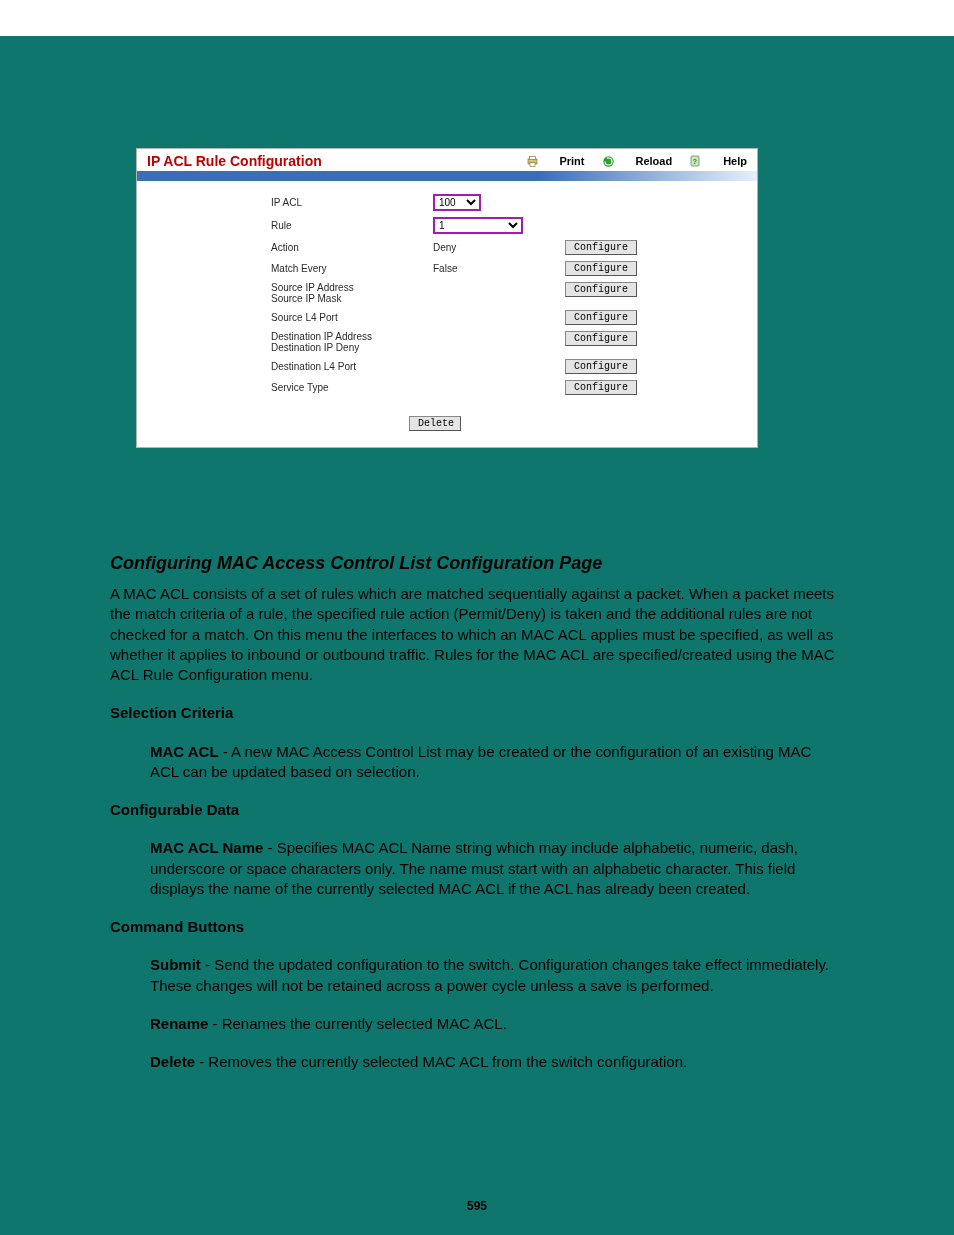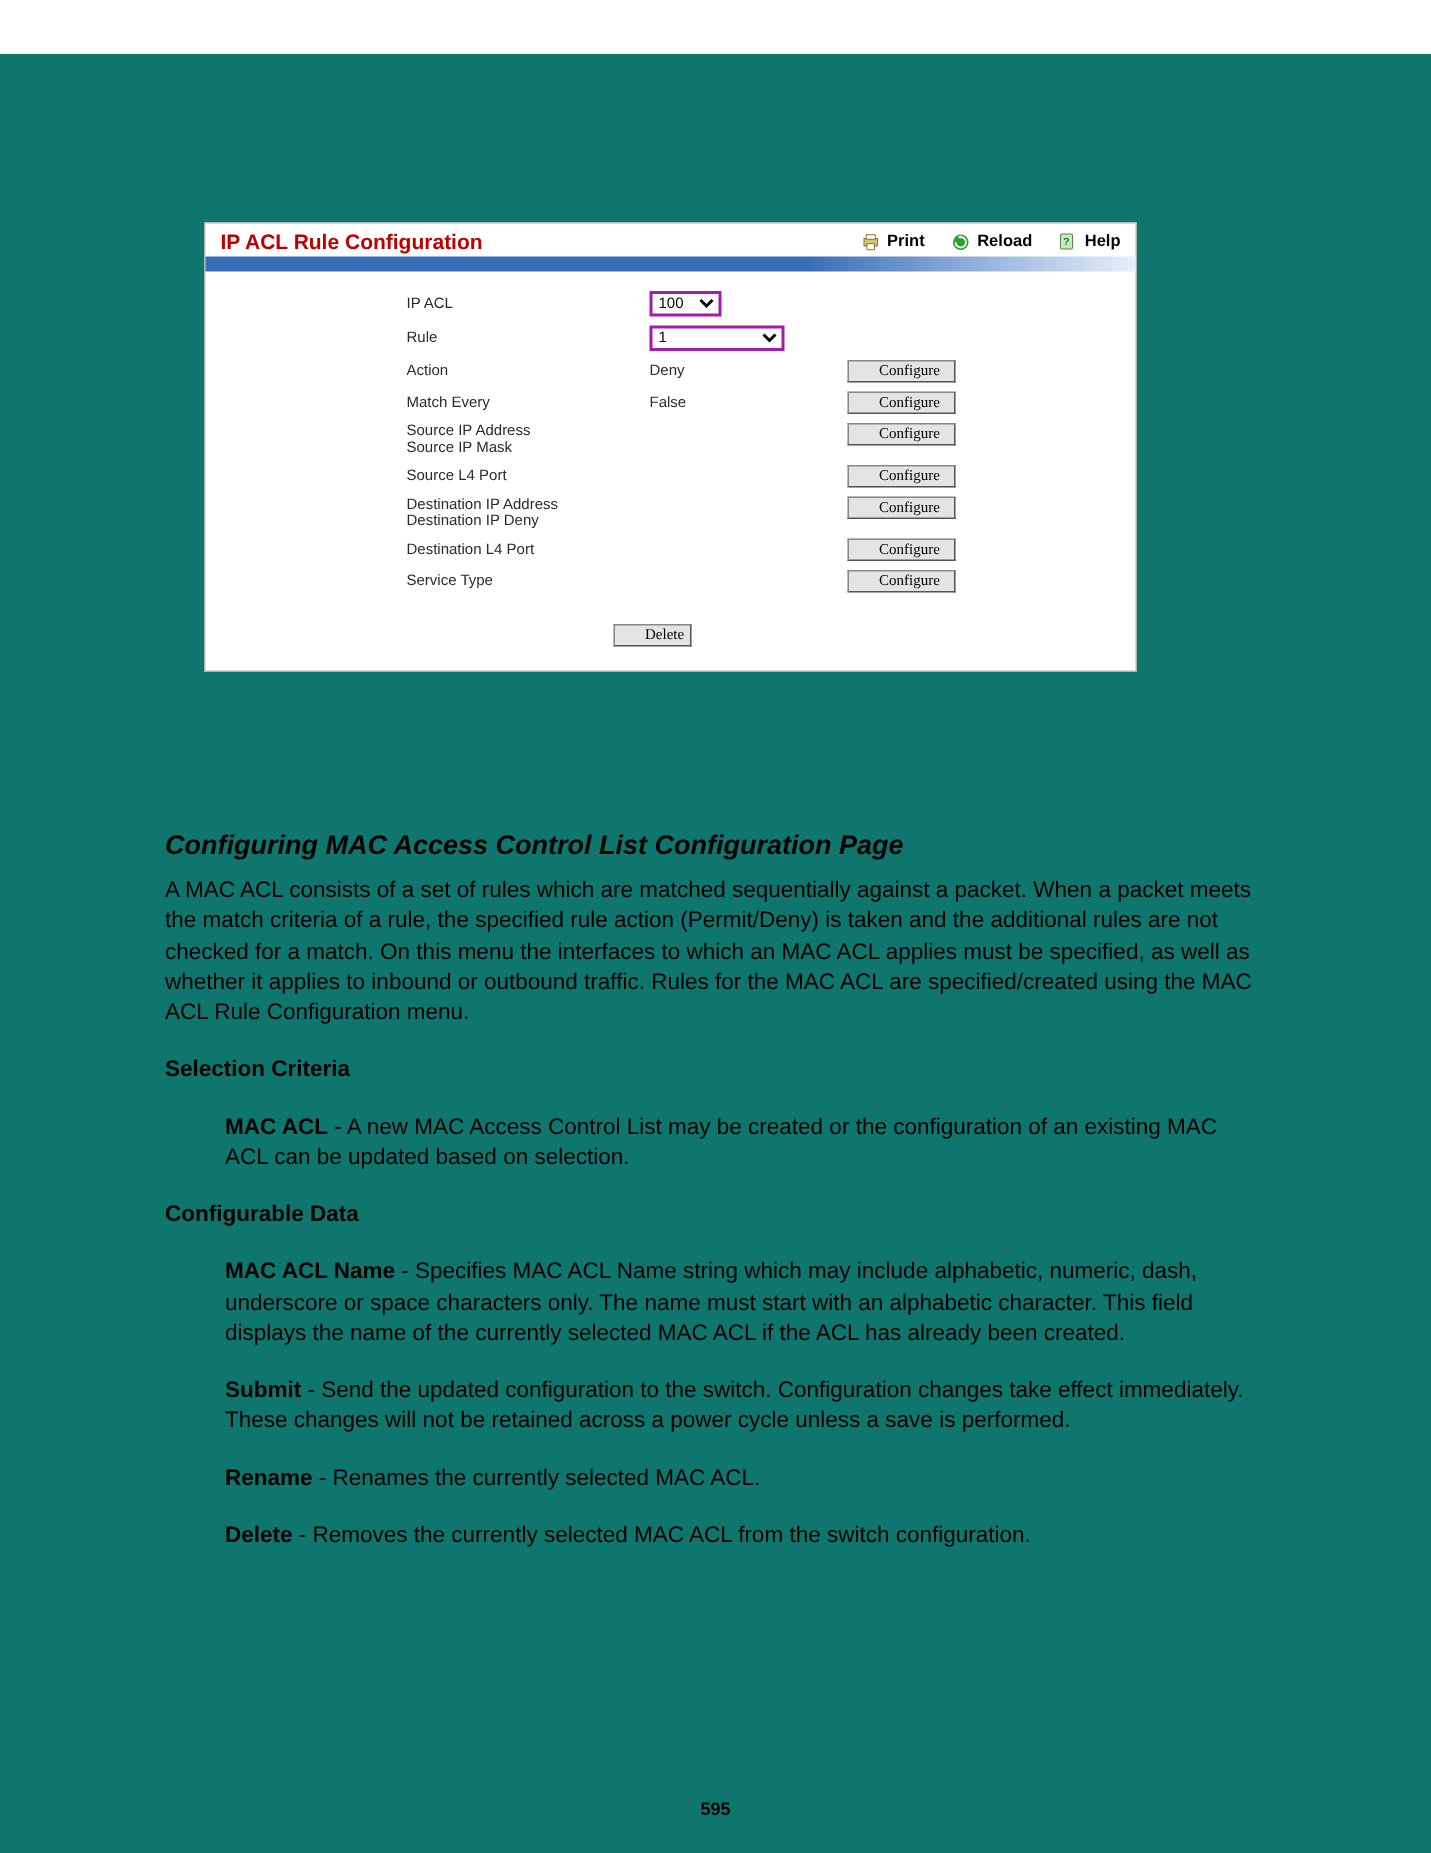--- a/index.html
+++ b/index.html
@@ -41,20 +41,21 @@
     font-family: "Verdana", Arial, sans-serif;
   }
   .hdr-action {
     display: inline-flex;
     align-items: flex-start;
     margin-left: 18px;
     font-weight: bold;
     font-size: 11px;
     color: #000;
     cursor: pointer;
+    gap: 16px;
   }
   .hdr-action .icon {
     width: 13px;
     height: 13px;
     margin-right: 4px;
     display: inline-flex;
     align-items: center;
     justify-content: center;
     font-size: 10px;
   }
@@ -84,23 +85,23 @@
   select.sel {
     font-family: Verdana, Arial, sans-serif;
     font-size: 10px;
     border: 2px solid #a21caf;
     background: #fff;
   }
   select.sel.ipacl { width: 48px; }
   select.sel.rule  { width: 90px; }
 
   button.cfg, button.del {
-    font-family: Liberation Serif, serif;
+    font-family: Liberation Mono, monospace;
     font-size: 10px;
-    padding: 1px 20px;
+    padding: 1px 8px;
     background: #e4e4e4;
     border: 1px solid #888;
     border-right-color:#555;
     border-bottom-color:#555;
     cursor: pointer;
     width: 72px;
   }
   button.del { width: 52px; }
   .delete-row {
     margin: 18px 0 4px 272px;
@@ -276,20 +277,21 @@
     <p style="margin-left:40px;">
       <span class="term">MAC ACL</span><span> - A new MAC Access Control List may be created or the configuration of an existing MAC ACL can be updated based on selection.</span>
     </p>
 
     <p class="subhead">Configurable Data</p>
 
     <p style="margin-left:40px;">
       <span class="term">MAC ACL Name</span><span> - Specifies MAC ACL Name string which may include alphabetic, numeric, dash, underscore or space characters only. The name must start with an alphabetic character. This field displays the name of the currently selected MAC ACL if the ACL has already been created.</span>
     </p>
 
+    <p class="subhead">Command Buttons</p>
 
     <p style="margin-left:40px;">
       <span class="term">Submit</span><span> - Send the updated configuration to the switch. Configuration changes take effect immediately. These changes will not be retained across a power cycle unless a save is performed.</span>
     </p>
 
     <p style="margin-left:40px;">
       <span class="term">Rename</span><span> - Renames the currently selected MAC ACL.</span>
     </p>
 
     <p style="margin-left:40px;">

